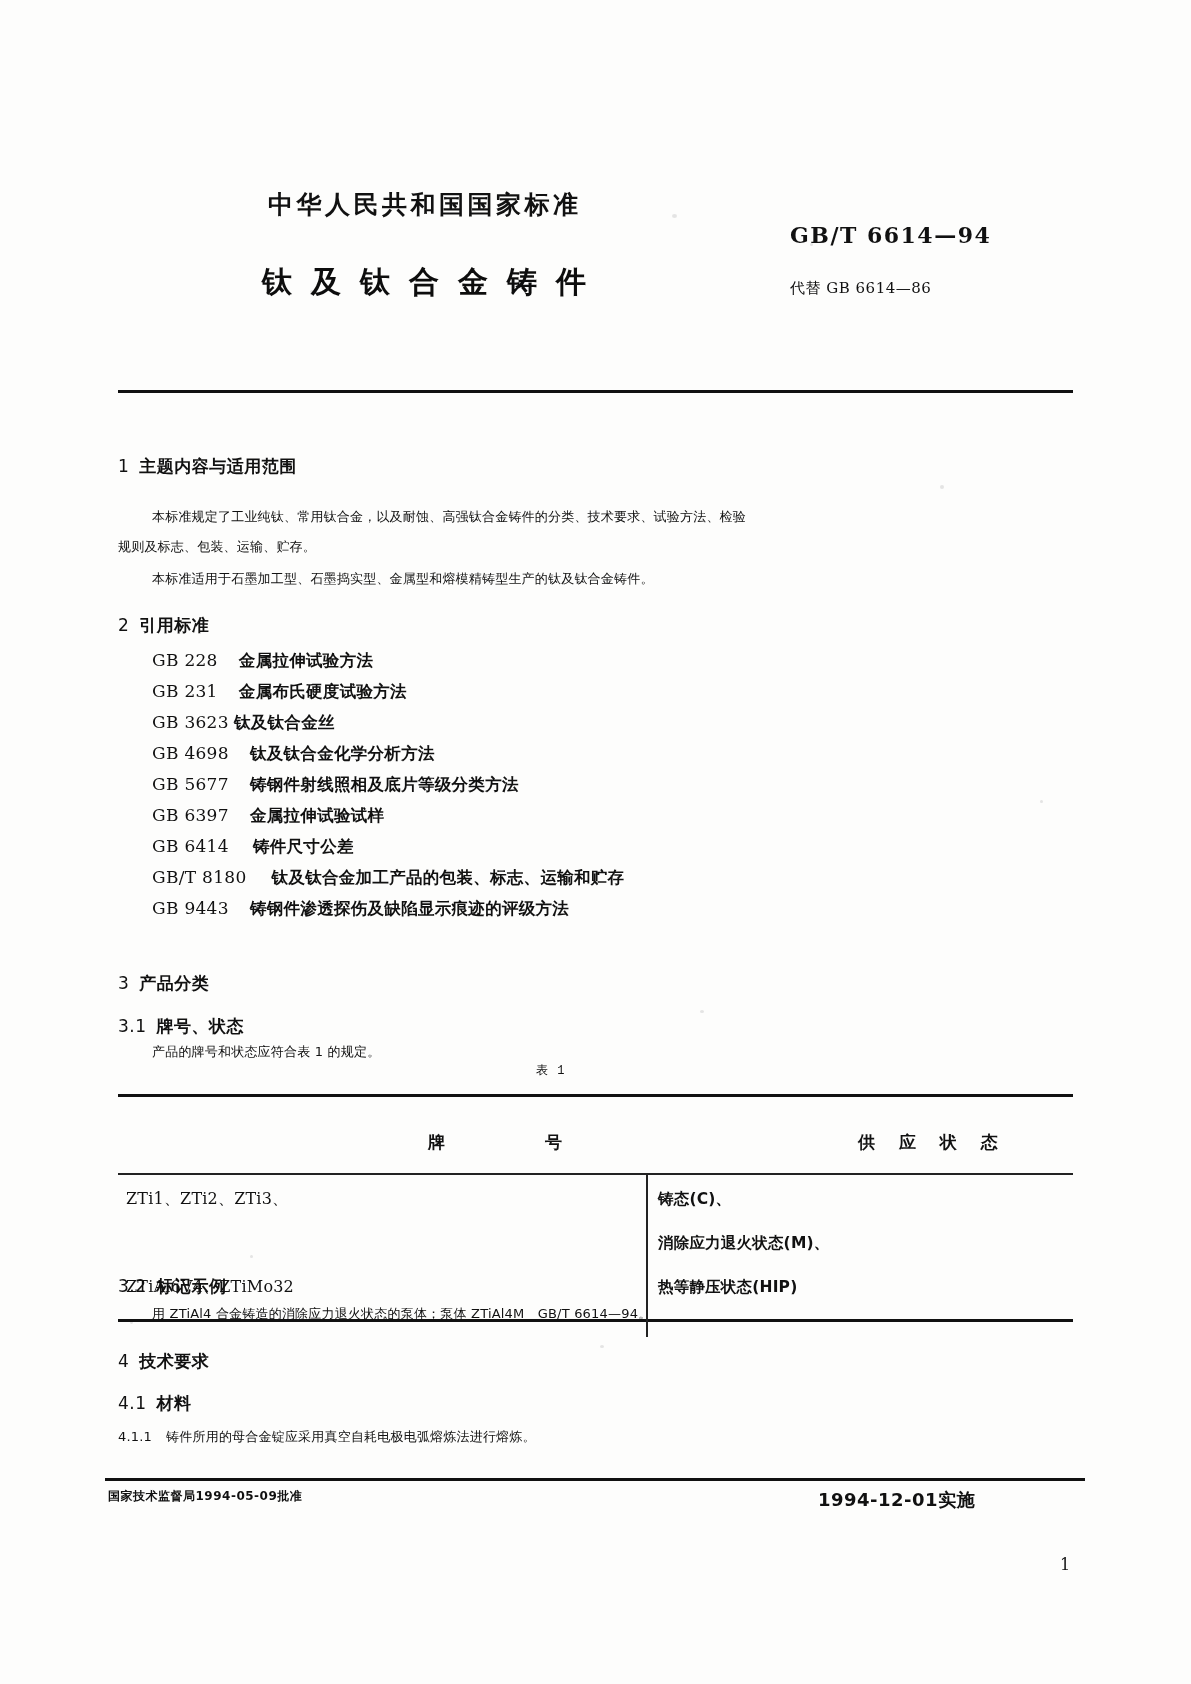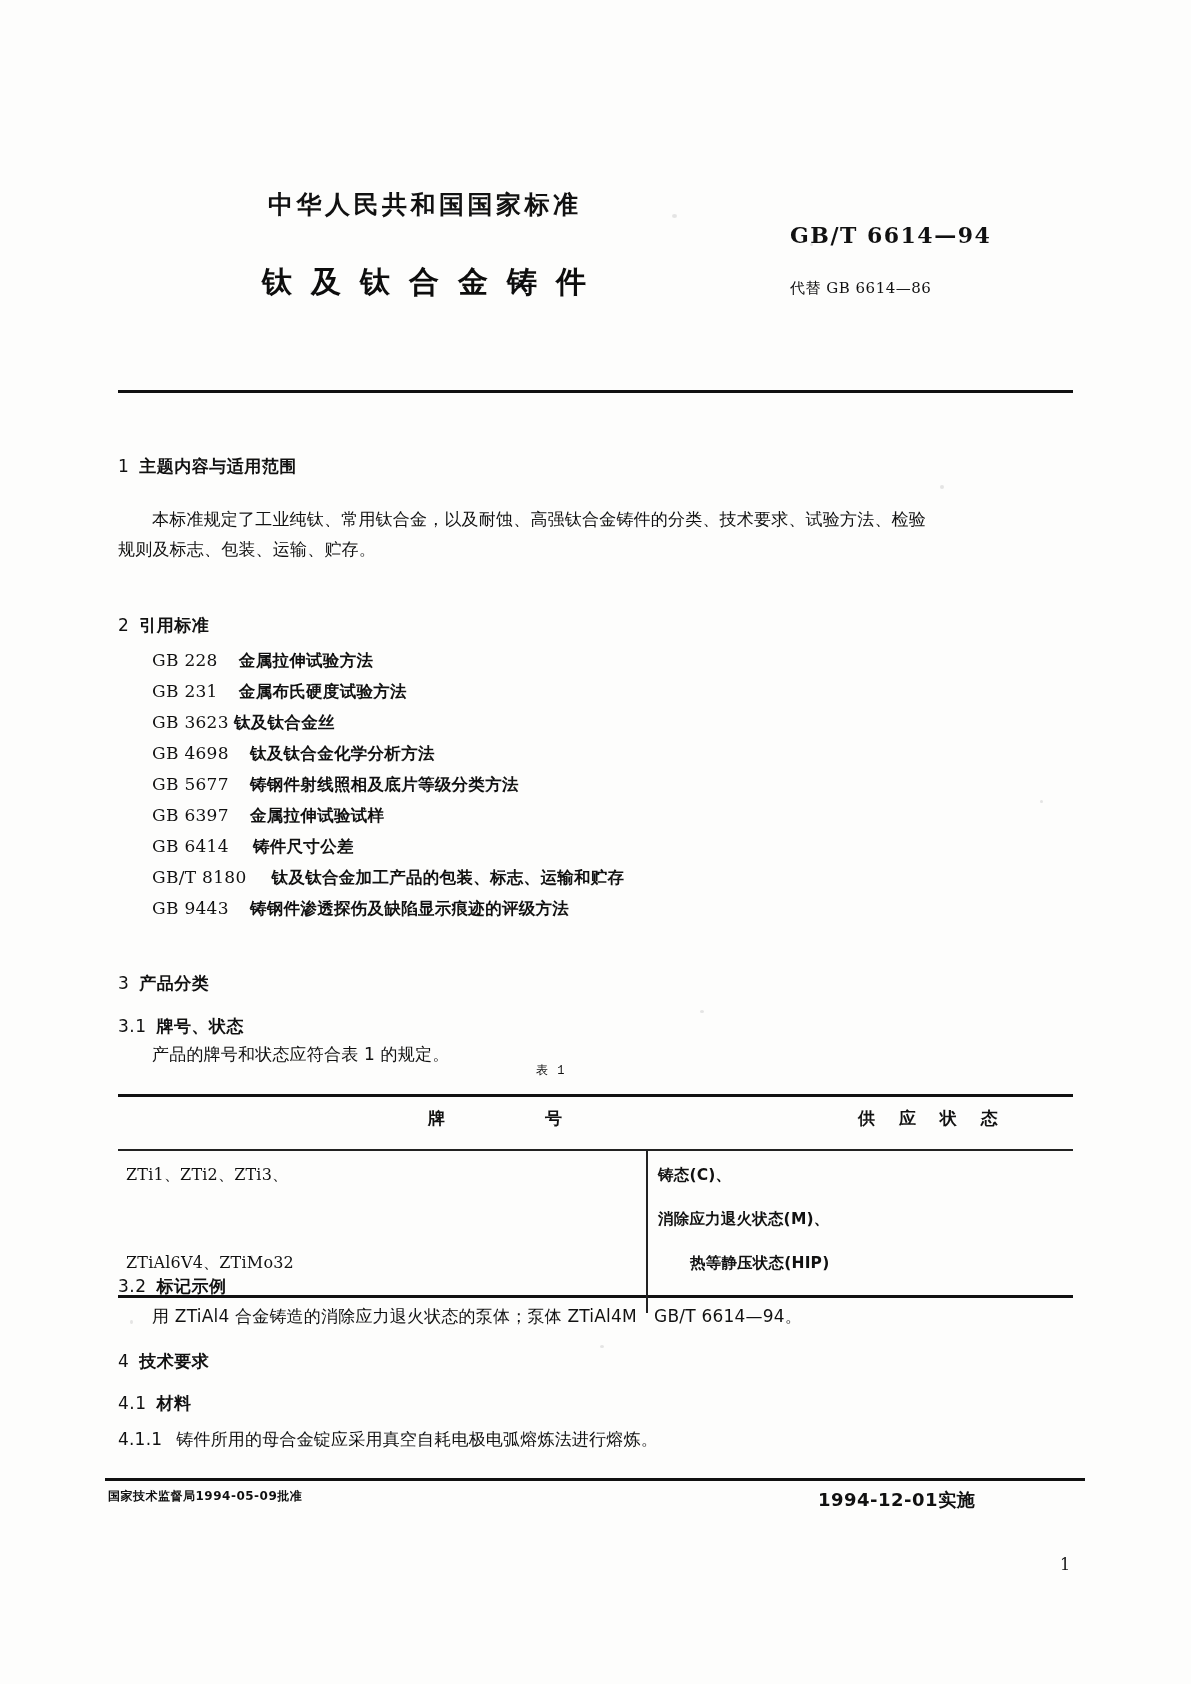--- a/index.html
+++ b/index.html
@@ -95,21 +95,21 @@
     white-space: nowrap;
   }
   .sec-h .num {
     font-family: "DejaVu Sans", sans-serif;
     font-weight: normal;
     margin-right: 10px;
   }
   .para {
     position: absolute;
     font-family: "DejaVu Sans", sans-serif;
-    font-size: 17px;
+    font-size: 13px;
     color: #111;
     letter-spacing: 0.2px;
     white-space: nowrap;
   }
   .ref-line {
     position: absolute;
     white-space: nowrap;
     color: #111;
   }
   .ref-code {
@@ -138,20 +138,21 @@
     position: absolute;
     left: 118px;
     top: 1094px;
     width: 955px;
   }
   .rule-thick { height: 3px; background: #111; width: 100%; }
   .rule-thin  { height: 1.5px; background: #222; width: 100%; }
   .tbl-headrow {
     position: relative;
     height: 52px;
+    margin-top: 24px;
   }
   .tbl-head-left, .tbl-head-right {
     position: absolute;
     top: 10px;
     font-family: "DejaVu Sans", sans-serif;
     font-weight: bold;
     font-size: 17px;
     color: #111;
   }
   .tbl-head-left  { left: 310px; letter-spacing: 22px; }
@@ -250,20 +251,21 @@
     <div class="hdr-std-no">GB/T 6614—94</div>
     <div class="hdr-title">钛及钛合金铸件</div>
     <div class="hdr-replaces">代替 GB 6614—86</div>
     <div class="hdr-rule"></div>
 
     <div class="sec-h" style="left:118px; top:455px;">
       <span class="num">1</span><span>主题内容与适用范围</span>
     </div>
     <div class="para" style="left:152px; top:508px;">本标准规定了工业纯钛、常用钛合金，以及耐蚀、高强钛合金铸件的分类、技术要求、试验方法、检验</div>
     <div class="para" style="left:118px; top:538px;">规则及标志、包装、运输、贮存。</div>
+    <div class="para" style="left:152px; top:570px;">本标准适用于石墨加工型、石墨捣实型、金属型和熔模精铸型生产的钛及钛合金铸件。</div>
 
     <div class="sec-h" style="left:118px; top:614px;">
       <span class="num">2</span><span>引用标准</span>
     </div>
 
     <div class="ref-line" style="left:152px; top:650px;">
       <span class="ref-code">GB 228</span>
       <span class="ref-name" style="margin-left:16px;">金属拉伸试验方法</span>
     </div>
     <div class="ref-line" style="left:152px; top:681px;">
@@ -322,21 +324,21 @@
 
       <div class="tbl-body">
         <div class="vdiv"></div>
 
         <div class="cell col-l" style="top:14px;">ZTi1、ZTi2、ZTi3、</div>
         <div class="cell cn col-r" style="top:14px;">铸态(C)、</div>
 
         <div class="cell cn col-r" style="top:58px;">消除应力退火状态(M)、</div>
 
         <div class="cell col-l" style="top:102px;">ZTiAl6V4、ZTiMo32</div>
-        <div class="cell cn col-r" style="top:102px;margin-left:32px;">热等静压状态(HIP)</div>
+        <div class="cell cn col-r" style="top:102px;">热等静压状态(HIP)</div>
       </div>
 
       <div class="rule-thick" style="margin-top:26px;"></div>
     </div>
 
     <div class="sec-h" style="left:118px; top:1275px;">
       <span class="num">3.2</span><span>标记示例</span>
     </div>
     <div class="para" style="left:152px; top:1305px;">用 ZTiAl4 合金铸造的消除应力退火状态的泵体；泵体 ZTiAl4M　GB/T 6614—94。</div>
 

